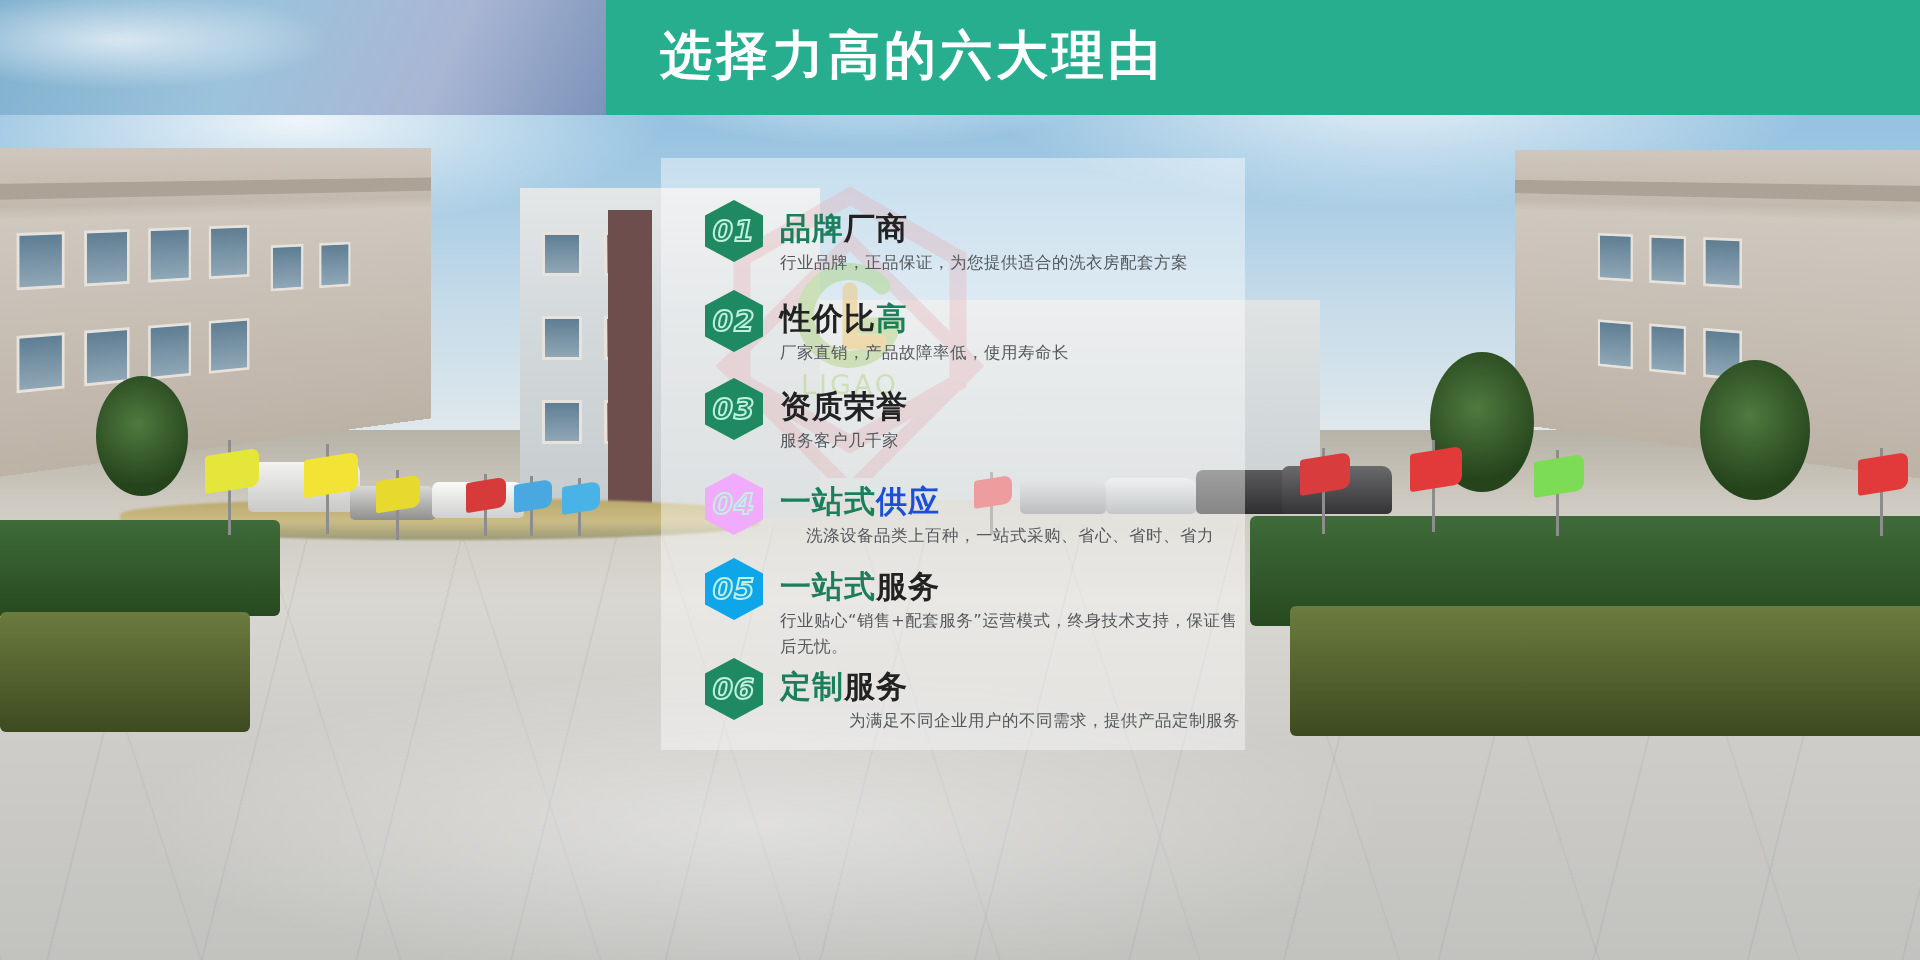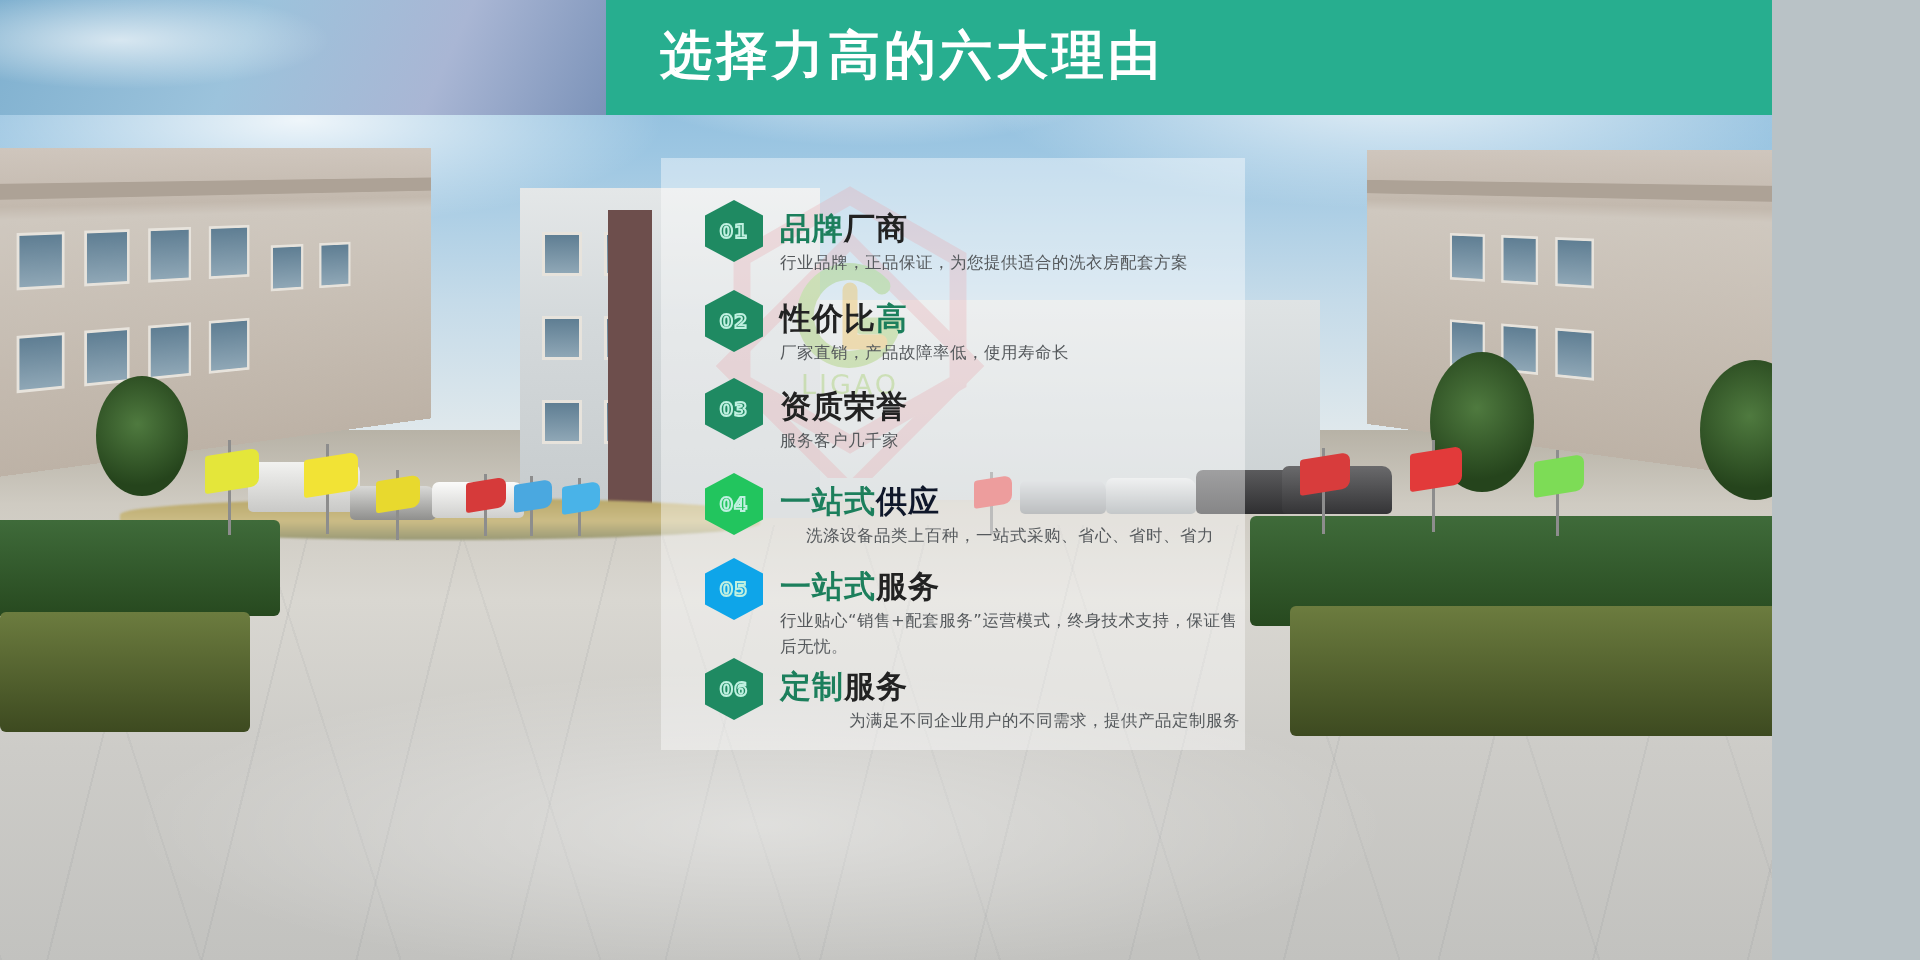--- a/index.html
+++ b/index.html
@@ -1,17 +1,17 @@
 <!DOCTYPE html>
 <html><head>
 <meta charset="utf-8">
 <style>
   *{margin:0;padding:0;box-sizing:border-box;}
   body{width:1920px;height:960px;overflow:hidden;font-family:"DejaVu Sans","Liberation Sans",sans-serif;background:#b9c2c6;}
-  .stage{position:relative;width:1772px;height:960px;overflow:hidden;}
+  .stage{position:relative;width:1920px;height:960px;overflow:hidden;}
 
   
   .photo{position:absolute;inset:0;overflow:hidden;background:#9fa9ad;}
   .sky{position:absolute;left:0;top:0;width:1920px;height:430px;
        background:
         radial-gradient(ellipse 520px 150px at 300px 120px, rgba(255,255,255,.85), rgba(255,255,255,0) 70%),
         radial-gradient(ellipse 600px 170px at 1400px 90px, rgba(255,255,255,.8), rgba(255,255,255,0) 70%),
         radial-gradient(ellipse 380px 120px at 870px 60px, rgba(255,255,255,.75), rgba(255,255,255,0) 72%),
         linear-gradient(to bottom,#7fb4d8 0%,#9cc6e2 35%,#c5dbe9 70%,#dfe8ec 100%);}
   .ground{position:absolute;left:0;top:430px;width:1920px;height:530px;
@@ -61,22 +61,22 @@
   .panel{position:absolute;left:661px;top:158px;width:584px;height:592px;
       background:rgba(255,255,255,.42);}
   .watermark{position:absolute;left:700px;top:178px;width:300px;height:300px;opacity:.30;pointer-events:none;}
 
   .items{position:absolute;left:661px;top:158px;width:584px;height:592px;}
   .item{position:absolute;left:44px;width:540px;}
   .hexwrap{position:absolute;left:0;top:0;width:58px;height:62px;}
   .hex{width:58px;height:62px;background:#1f8a62;
        clip-path:polygon(50% 0%,100% 25%,100% 75%,50% 100%,0% 75%,0% 25%);
        display:flex;align-items:center;justify-content:center;}
-  .hexnum{font-size:19px;font-weight:bold;color:transparent;
-       -webkit-text-stroke:2px #bff0e0;letter-spacing:1px;font-family:"DejaVu Sans",sans-serif;}
+  .hexnum{font-size:29px;font-weight:bold;color:transparent;
+       -webkit-text-stroke:2px #bff0e0;letter-spacing:1px;font-family:"DejaVu Sans",sans-serif;font-style:italic;}
   .ttl{position:absolute;left:75px;top:8px;font-size:31px;font-weight:bold;white-space:nowrap;letter-spacing:1px;}
   .ttl .g{color:#1c7f5c;}
   .ttl .d{color:#222222;}
   .desc{position:absolute;left:75px;top:50px;width:460px;font-size:16.5px;color:#55595c;
        line-height:26px;letter-spacing:.5px;}
 
   .it1{top:42px;} .it2{top:132px;} .it3{top:220px;}
   .it4{top:315px;} .it5{top:400px;} .it6{top:500px;}
 </style>
 </head>
@@ -227,26 +227,26 @@
           </div>
       </div>
       <div class="ttl">
         <span class="d" style="color: rgb(34, 34, 34);">资质荣誉</span><span class="g" style="color: rgb(28, 127, 92);"></span>
       </div>
       <div class="desc" style="color: rgb(85, 89, 92);">服务客户几千家</div>
     </div>
 
     <div class="item it4">
       <div class="hexwrap">
-        <div class="hex" style="background: #22c55e;">
+        <div class="hex" style="background: #f0abfc;">
             <span class="hexnum">04</span>
           </div>
       </div>
       <div class="ttl">
-        <span class="g" style="color: rgb(28, 127, 92);">一站式</span><span class="d" style="color: #0f172a;">供应</span>
+        <span class="g" style="color: rgb(28, 127, 92);">一站式</span><span class="d" style="color: #1d4ed8;">供应</span>
       </div>
       <div class="desc" style="color: rgb(85, 89, 92); text-align: center;">洗涤设备品类上百种，一站式采购、省心、省时、省力</div>
     </div>
 
     <div class="item it5">
       <div class="hexwrap">
         <div class="hex" style="background: #0ea5e9;">
             <span class="hexnum">05</span>
           </div>
       </div>

